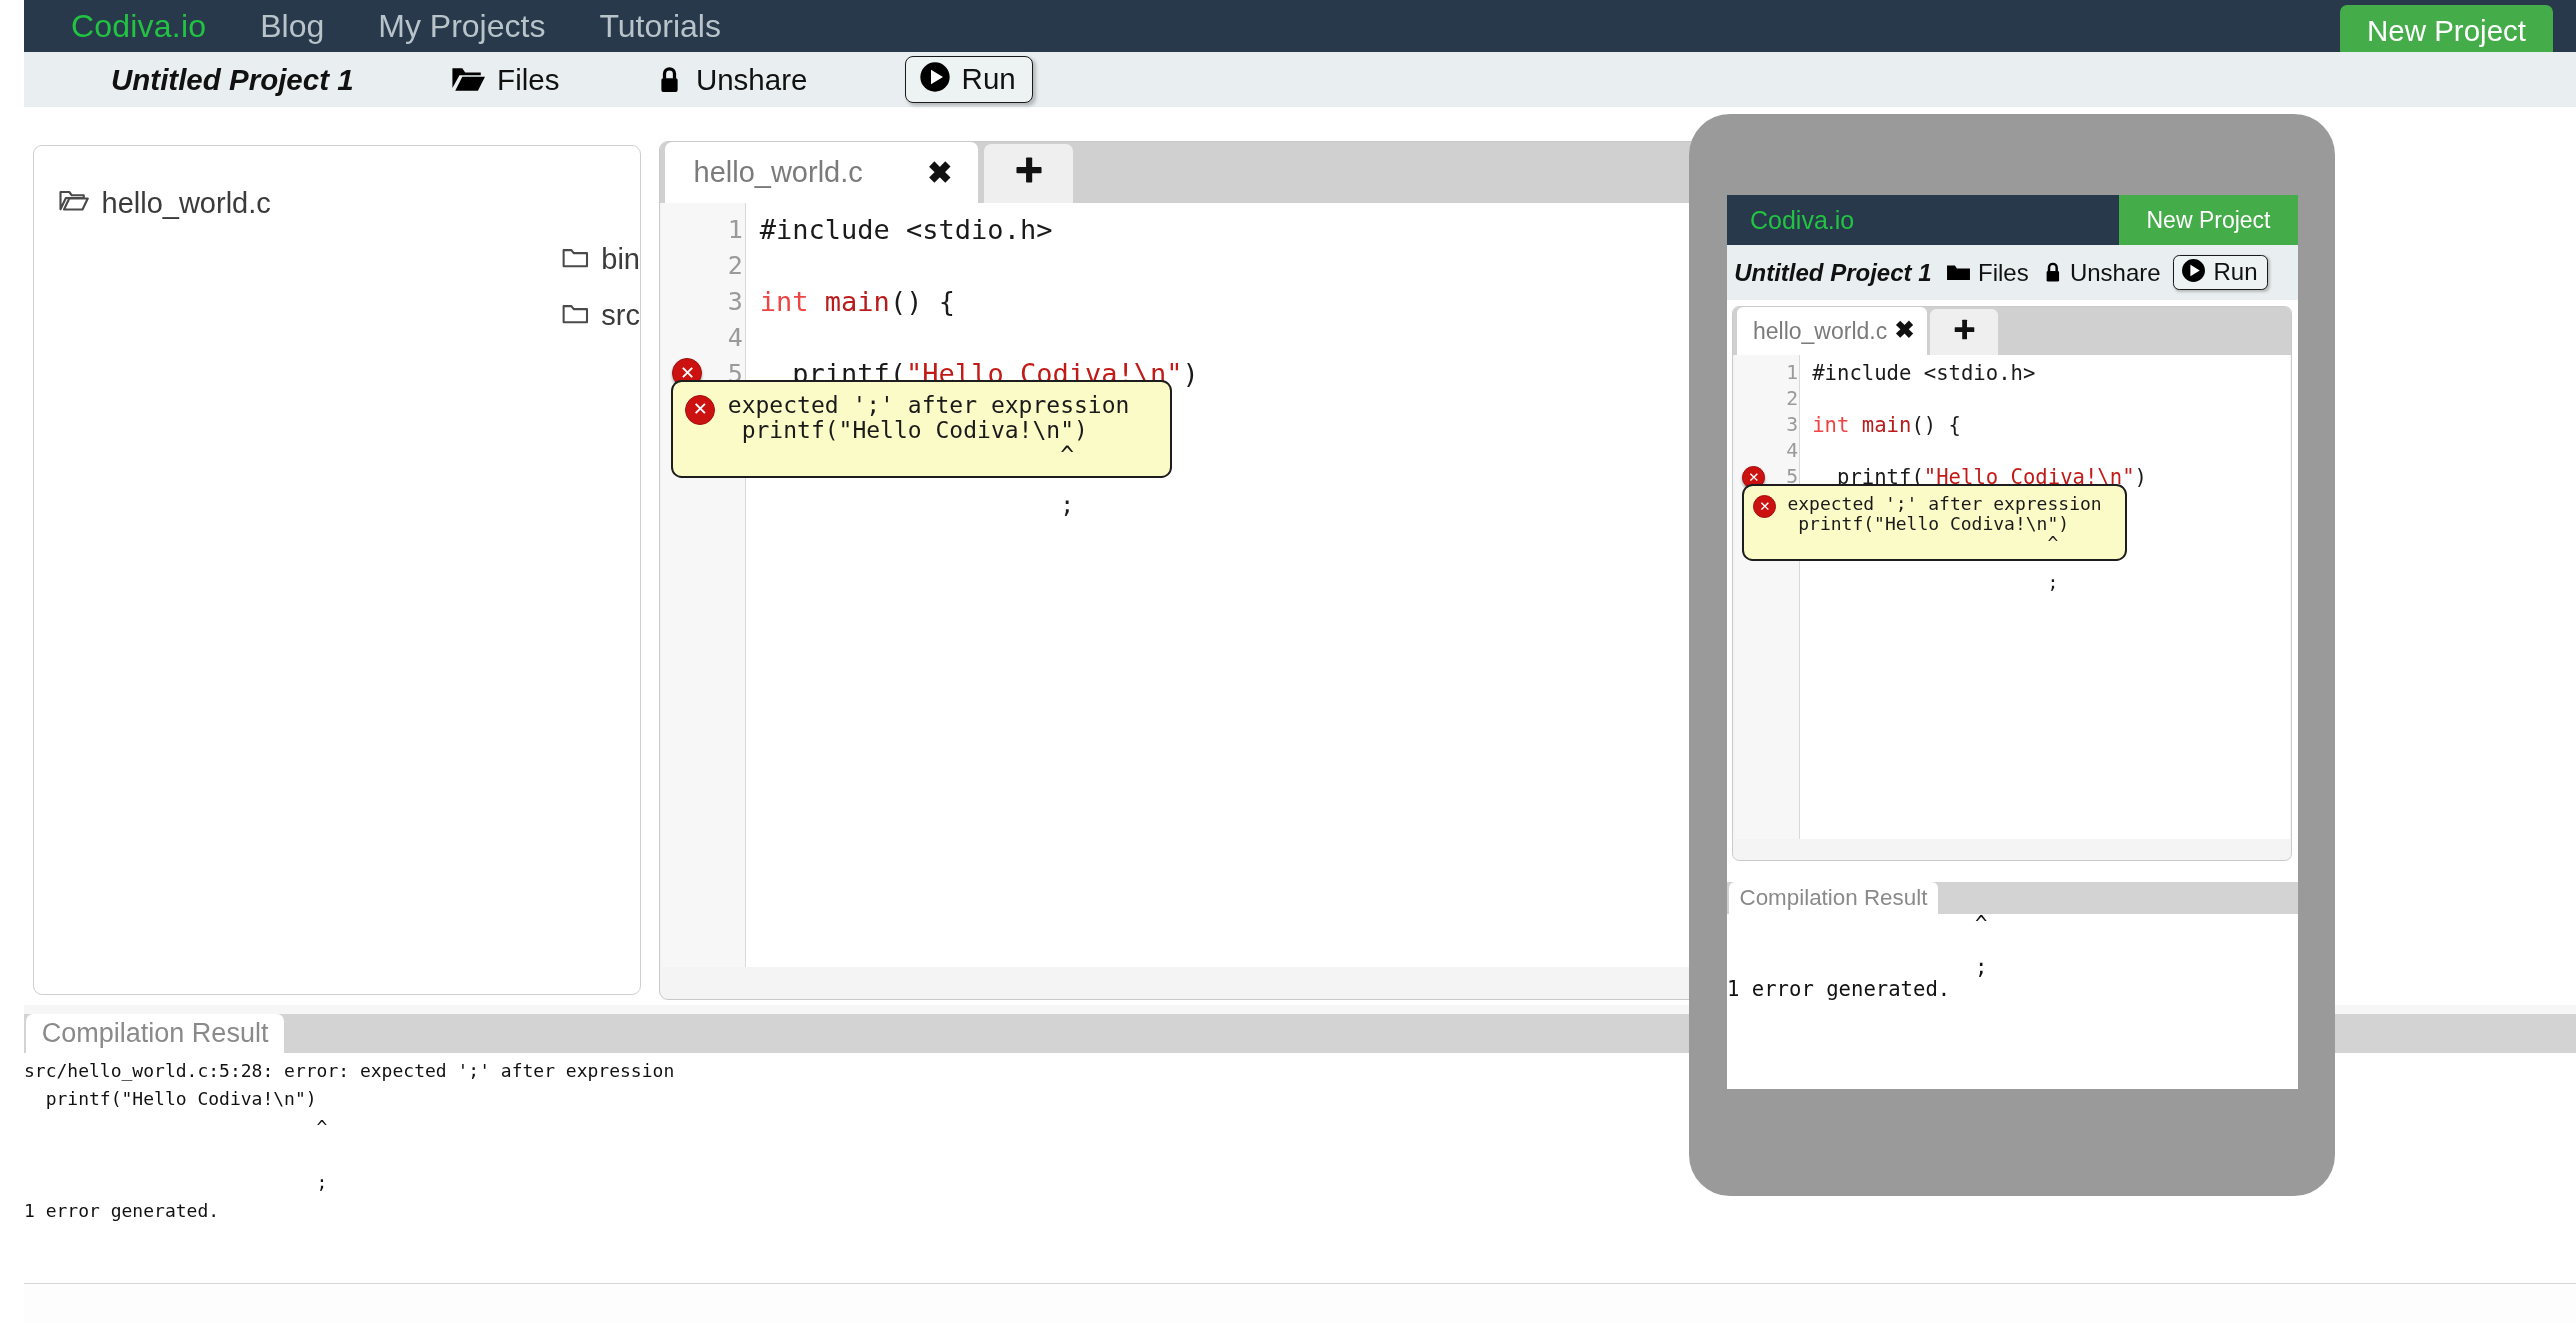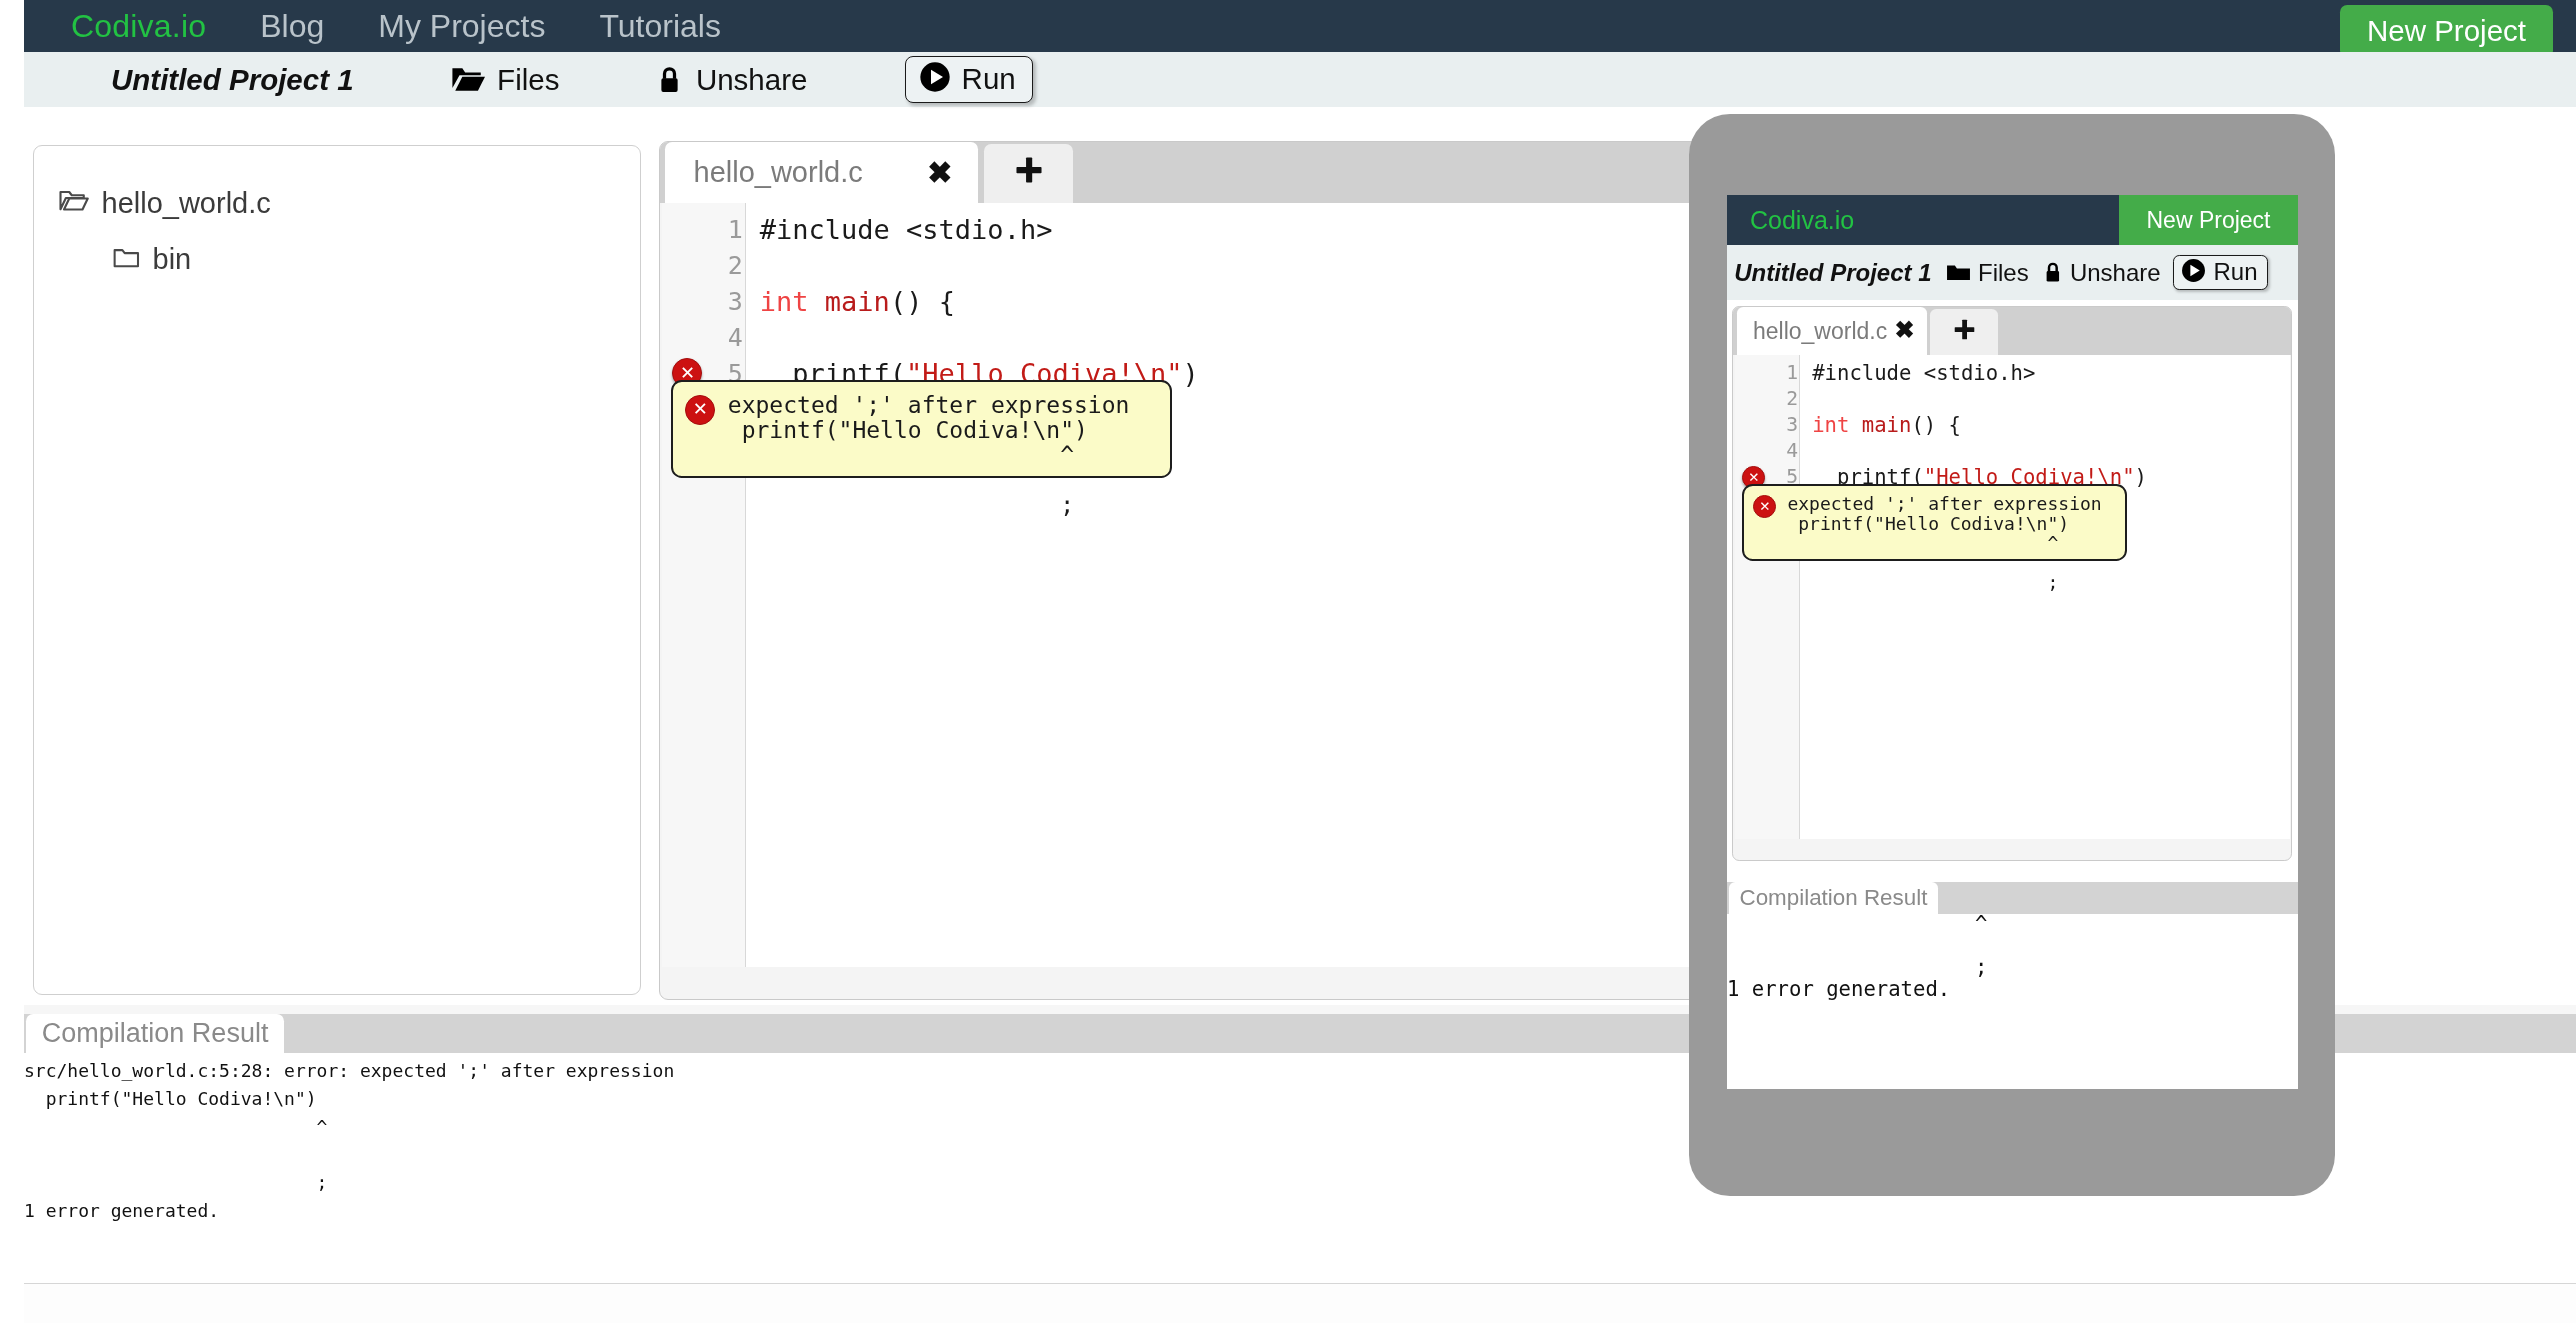--- a/index.html
+++ b/index.html
@@ -55,21 +55,21 @@
   .tb-run .runlabel { font-size: 29.5px; color:#111; margin-left: 10.7px; }
 
   
   .filetree {
     position: absolute; left: 9px; top: 145px; width: 608px; height: 850px;
     background: #ffffff; border: 1.8px solid #cfcfcf; border-radius: 9px;
     box-sizing: border-box;
   }
   .ft-row { display: flex; align-items: center; font-size: 29px; color: #3b3b3b; cursor: pointer; }
   .ft-root { margin: 41px 0 0 25px; }
-  .ft-child { margin: 23px 0 0 79px; }
+  .ft-child { margin: 23px 0 0 79px; justify-content: flex-end; }
   .ft-row .label { margin-left: 12.5px; }
 
   
   .editorpanel {
     position: absolute; left: 635px; top: 141px; width: 1673px; height: 859px;
     background: #f4f4f4; border: 1.8px solid #c9c9c9; border-radius: 9px;
     box-sizing: border-box; overflow: hidden;
   }
   .tabbar {
     position: absolute; left: 0; top: 0; width: 100%; height: 61px;
@@ -300,20 +300,28 @@
       </span>
       <span class="label">hello_world.c</span>
     </div>
     <div class="ft-row ft-child">
       <span>
         <svg width="27" height="23" viewBox="0 0 22 19">
           <path d="M1.2 3.4 h6.4 l1.9 2.5 h11 v10.8 h-19.3 Z" fill="none" stroke="#4a4a4a" stroke-width="1.7" stroke-linejoin="round"></path>
         </svg>
       </span>
       <span class="label">bin</span>
+    </div>
+    <div class="ft-row ft-child">
+      <span>
+        <svg width="27" height="23" viewBox="0 0 22 19">
+          <path d="M1.2 3.4 h6.4 l1.9 2.5 h11 v10.8 h-19.3 Z" fill="none" stroke="#4a4a4a" stroke-width="1.7" stroke-linejoin="round"></path>
+        </svg>
+      </span>
+      <span class="label">src</span>
     </div>
   </div>
 
   <div class="editorpanel">
     <div class="tabbar">
       <div class="tab-file">
         <span class="name">hello_world.c</span>
         <span class="close">✖</span>
       </div>
       <div class="tab-add">

